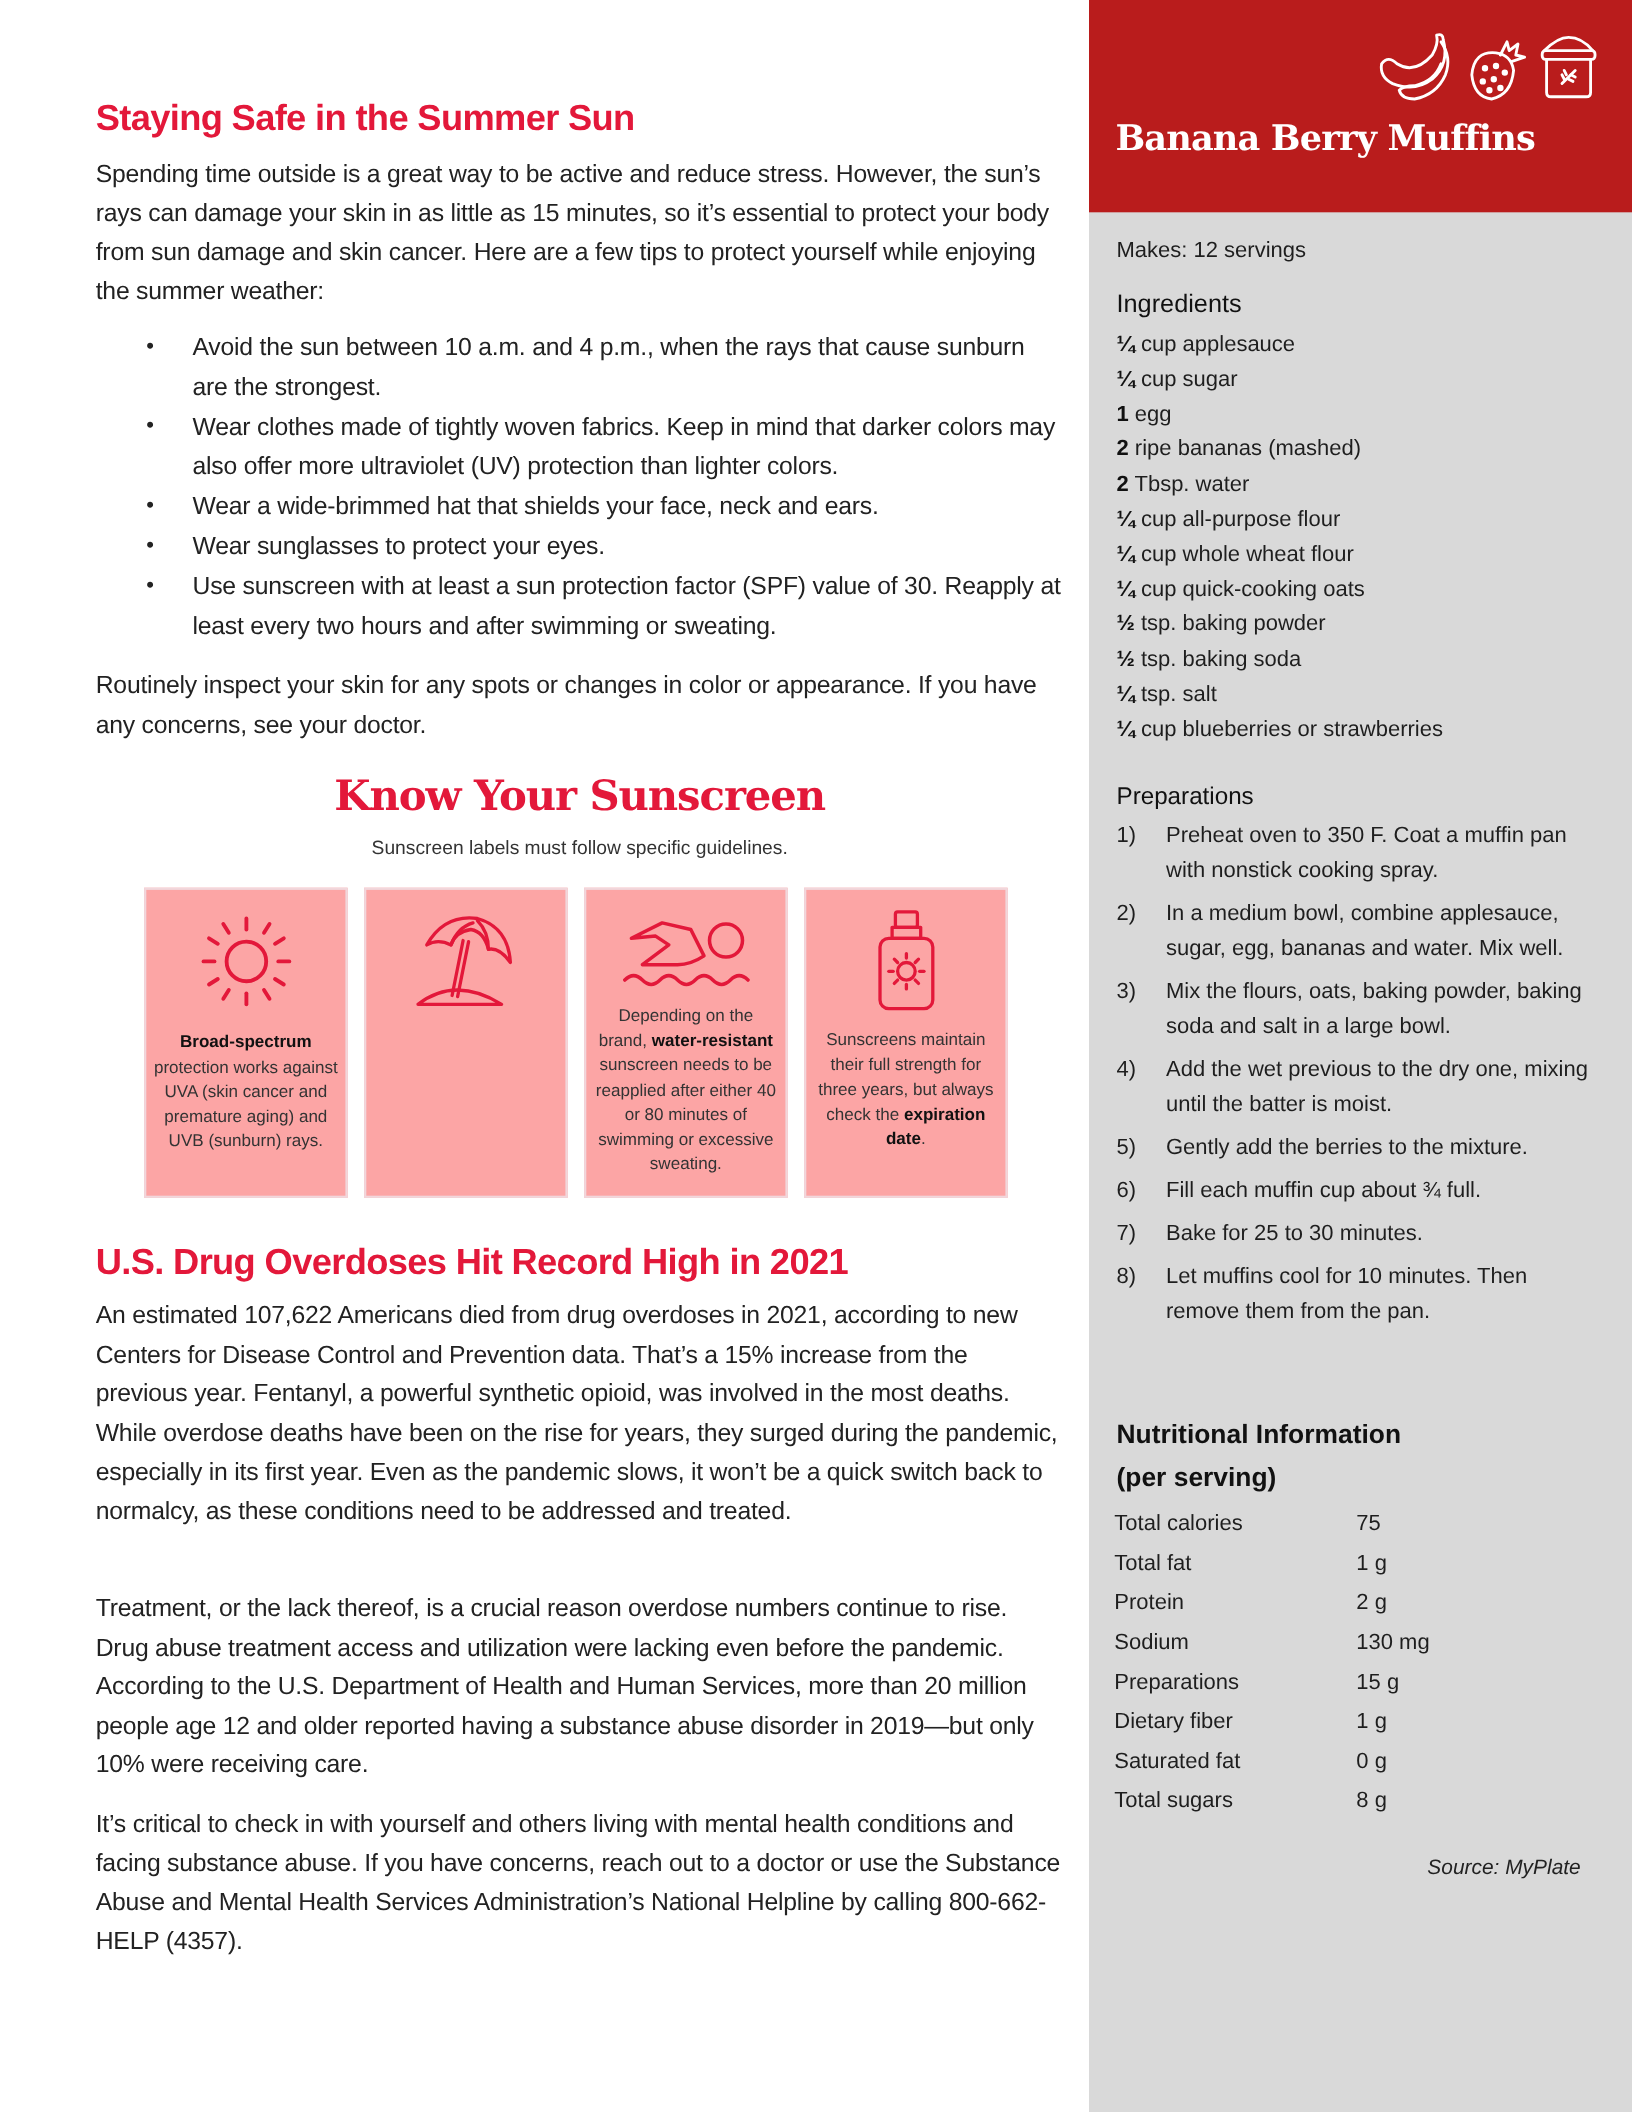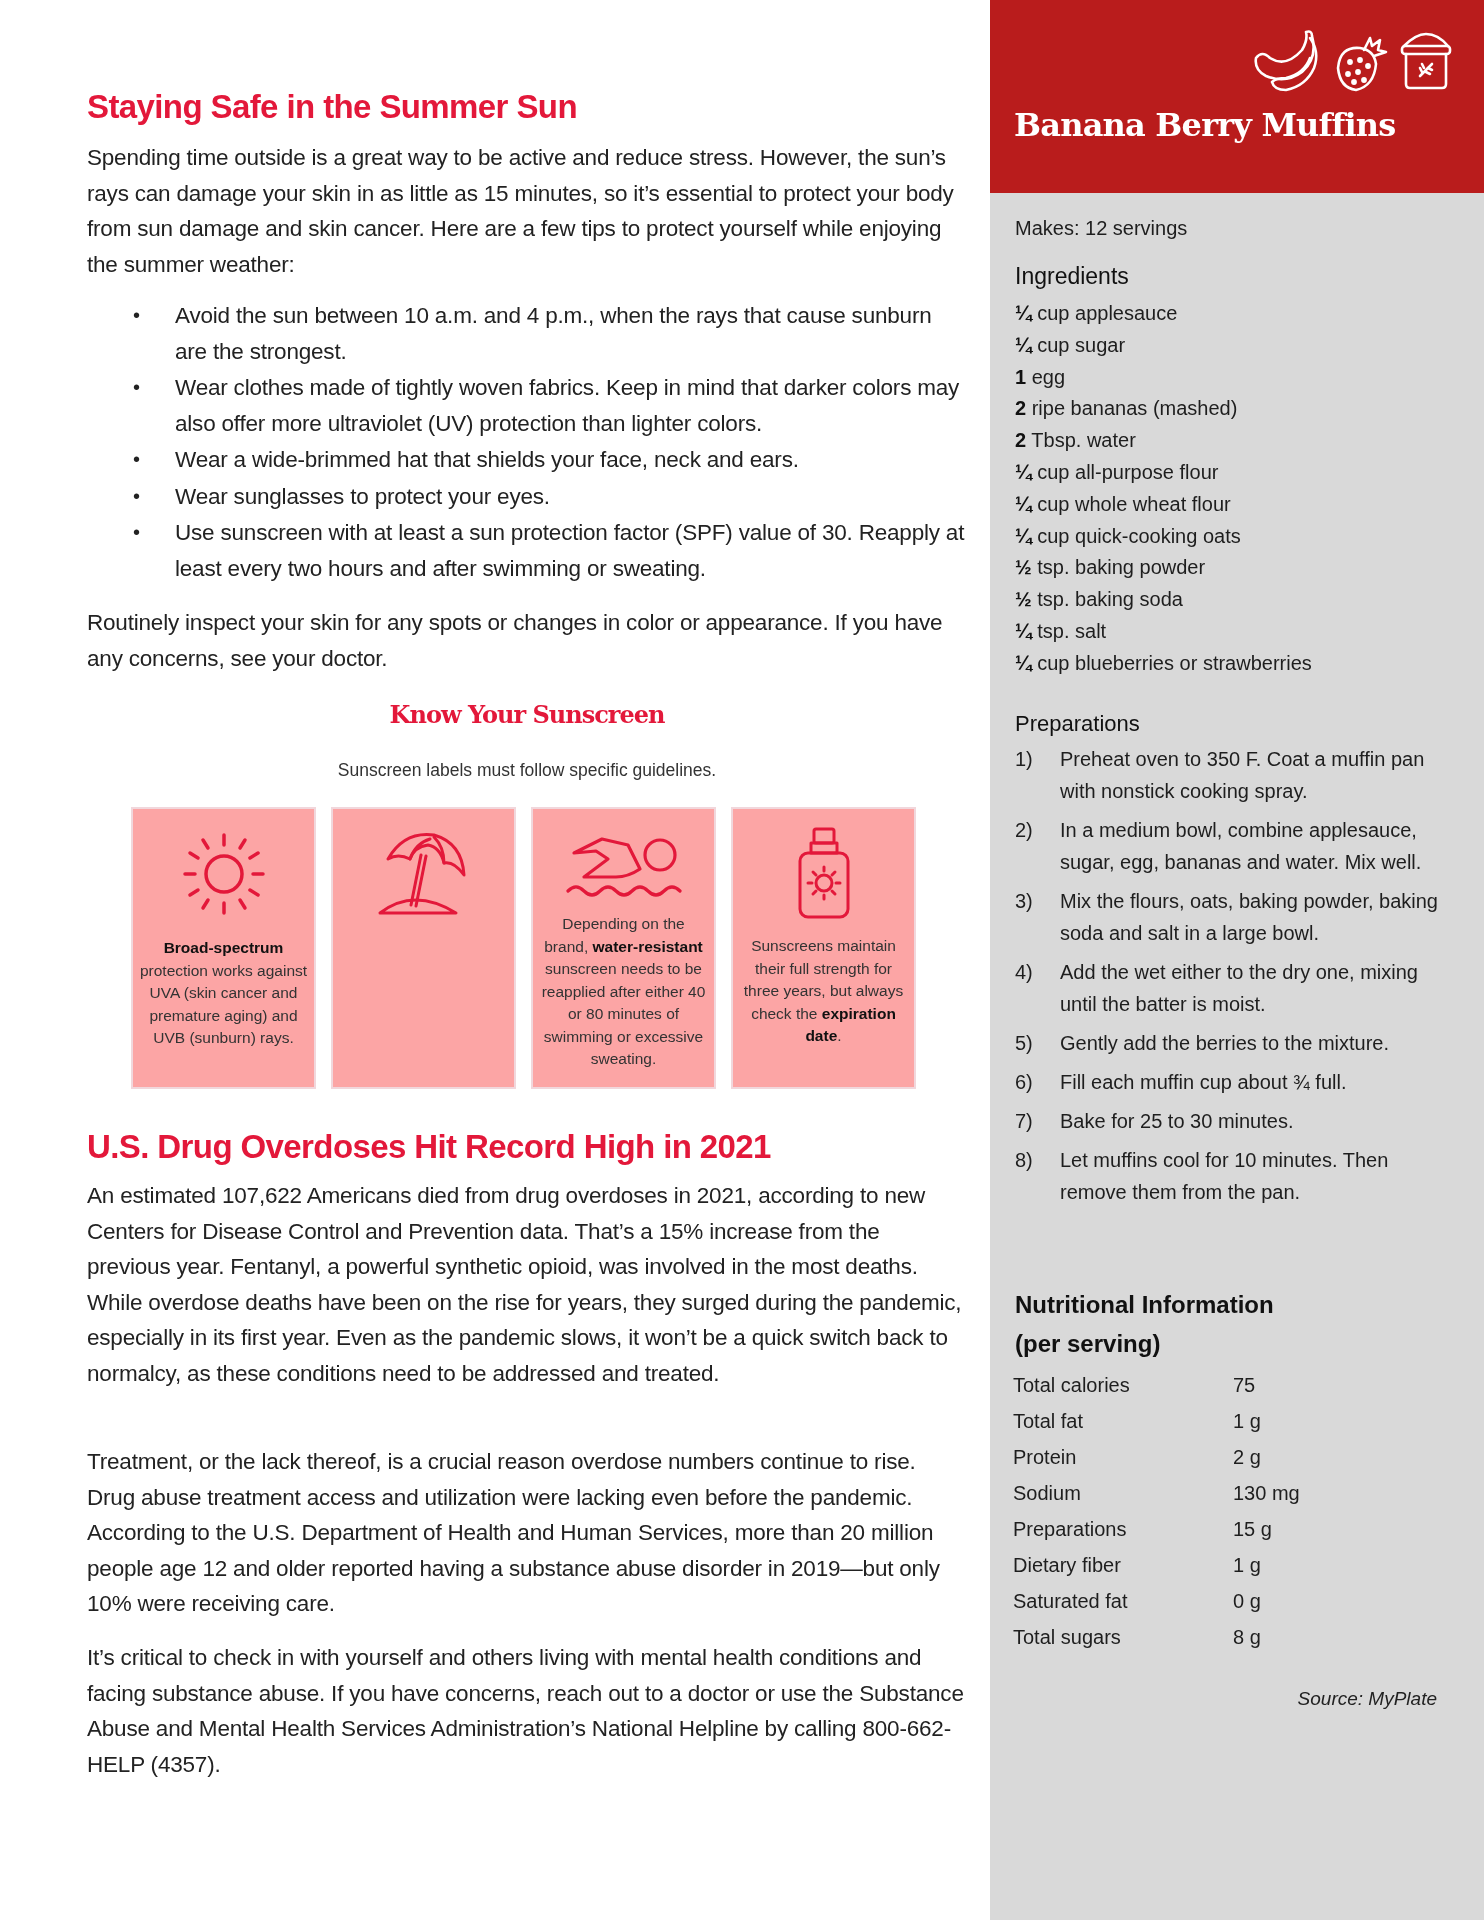--- a/index.html
+++ b/index.html
@@ -8,21 +8,21 @@
 
   
   .main { position: absolute; left: 87px; top: 0; width: 880px; }
   .h1 { position: absolute; left: 0; font-family: "Liberation Sans", sans-serif; font-weight: bold; color: #e3183a; font-size: 33px; letter-spacing: -0.6px; white-space: nowrap; }
   .para { position: absolute; left: 0; width: 880px; font-size: 22.5px; line-height: 35.5px; color: #222; letter-spacing: -0.2px; }
   .bullets { position: absolute; left: 0; width: 880px; list-style: none; font-size: 22.5px; line-height: 35.5px; color: #222; letter-spacing: -0.2px; }
   .bullets li { position: relative; padding-left: 88px; margin-bottom: 0; }
   .bullets li .bdot { position: absolute; left: 46px; top: 0; font-size: 20px; }
 
   
-  .info-title { position: absolute; left: 0; width: 880px; top: 700px; text-align: center; font-family: "DejaVu Serif", serif; font-weight: bold; color: #e3183a; font-size: 24px; letter-spacing: -1px; }
+  .info-title { position: absolute; left: 0; width: 880px; top: 700px; text-align: center; font-family: "DejaVu Serif", serif; font-weight: bold; color: #e3183a; font-size: 38px; letter-spacing: -1px; }
   .info-sub { position: absolute; left: 0; width: 880px; top: 760px; text-align: center; font-size: 17.5px; color: #333; }
   .cards { position: absolute; left: 44px; top: 807px; width: 790px; height: 282px; }
   .card { position: absolute; top: 0; width: 185px; height: 282px; border: 2px solid #f1d7dc; background: #fca5a5; }
   .card .ic { position: absolute; left: 0; width: 100%; display: flex; justify-content: center; }
   .card .txt { position: absolute; left: 6px; right: 6px; text-align: center; font-size: 15.5px; line-height: 22.5px; color: #333; }
   .card .txt b { color: #111; }
 
   
   .sidebar { position: absolute; left: 990px; top: 0; width: 494px; height: 1920px; background: #d9d9d9; }
   .sb-header { position: absolute; left: 0; top: 0; width: 494px; height: 193px; background: #b91c1c; }
@@ -188,21 +188,21 @@
     <li><span class="q">½</span><span> tsp. baking soda</span></li>
     <li><span class="q">¼</span><span> tsp. salt</span></li>
     <li><span class="q">¼</span><span> cup blueberries or strawberries</span></li>
   </ul>
 
   <div class="sb-h" style="top:711px; font-size:22px;">Preparations</div>
   <ol class="prep-list">
     <li style="margin-bottom:7px;"><span class="num">1)</span><span>Preheat oven to 350 F. Coat a muffin pan with nonstick cooking spray.</span></li>
     <li style="margin-bottom:7px;"><span class="num">2)</span><span>In a medium bowl, combine applesauce, sugar, egg, bananas and water. Mix well.</span></li>
     <li style="margin-bottom:7px;"><span class="num">3)</span><span>Mix the flours, oats, baking powder, baking soda and salt in a large bowl.</span></li>
-    <li style="margin-bottom:7px;"><span class="num">4)</span><span>Add the wet either to the dry one, mixing until the batter is moist.</span></li>
+    <li style="margin-bottom:7px;"><span class="num">4)</span><span>Add the wet previous to the dry one, mixing until the batter is moist.</span></li>
     <li style="margin-bottom:7px;"><span class="num">5)</span><span>Gently add the berries to the mixture.</span></li>
     <li style="margin-bottom:7px;"><span class="num">6)</span><span>Fill each muffin cup about ¾ full.</span></li>
     <li style="margin-bottom:7px;"><span class="num">7)</span><span>Bake for 25 to 30 minutes.</span></li>
     <li><span class="num">8)</span><span>Let muffins cool for 10 minutes. Then remove them from the pan.</span></li>
   </ol>
 
   <div class="nut-h" style="top:1291px;">Nutritional Information</div>
   <div class="nut-h" style="top:1330px;">(per serving)</div>
   <table class="nut-table">
     <tbody>

